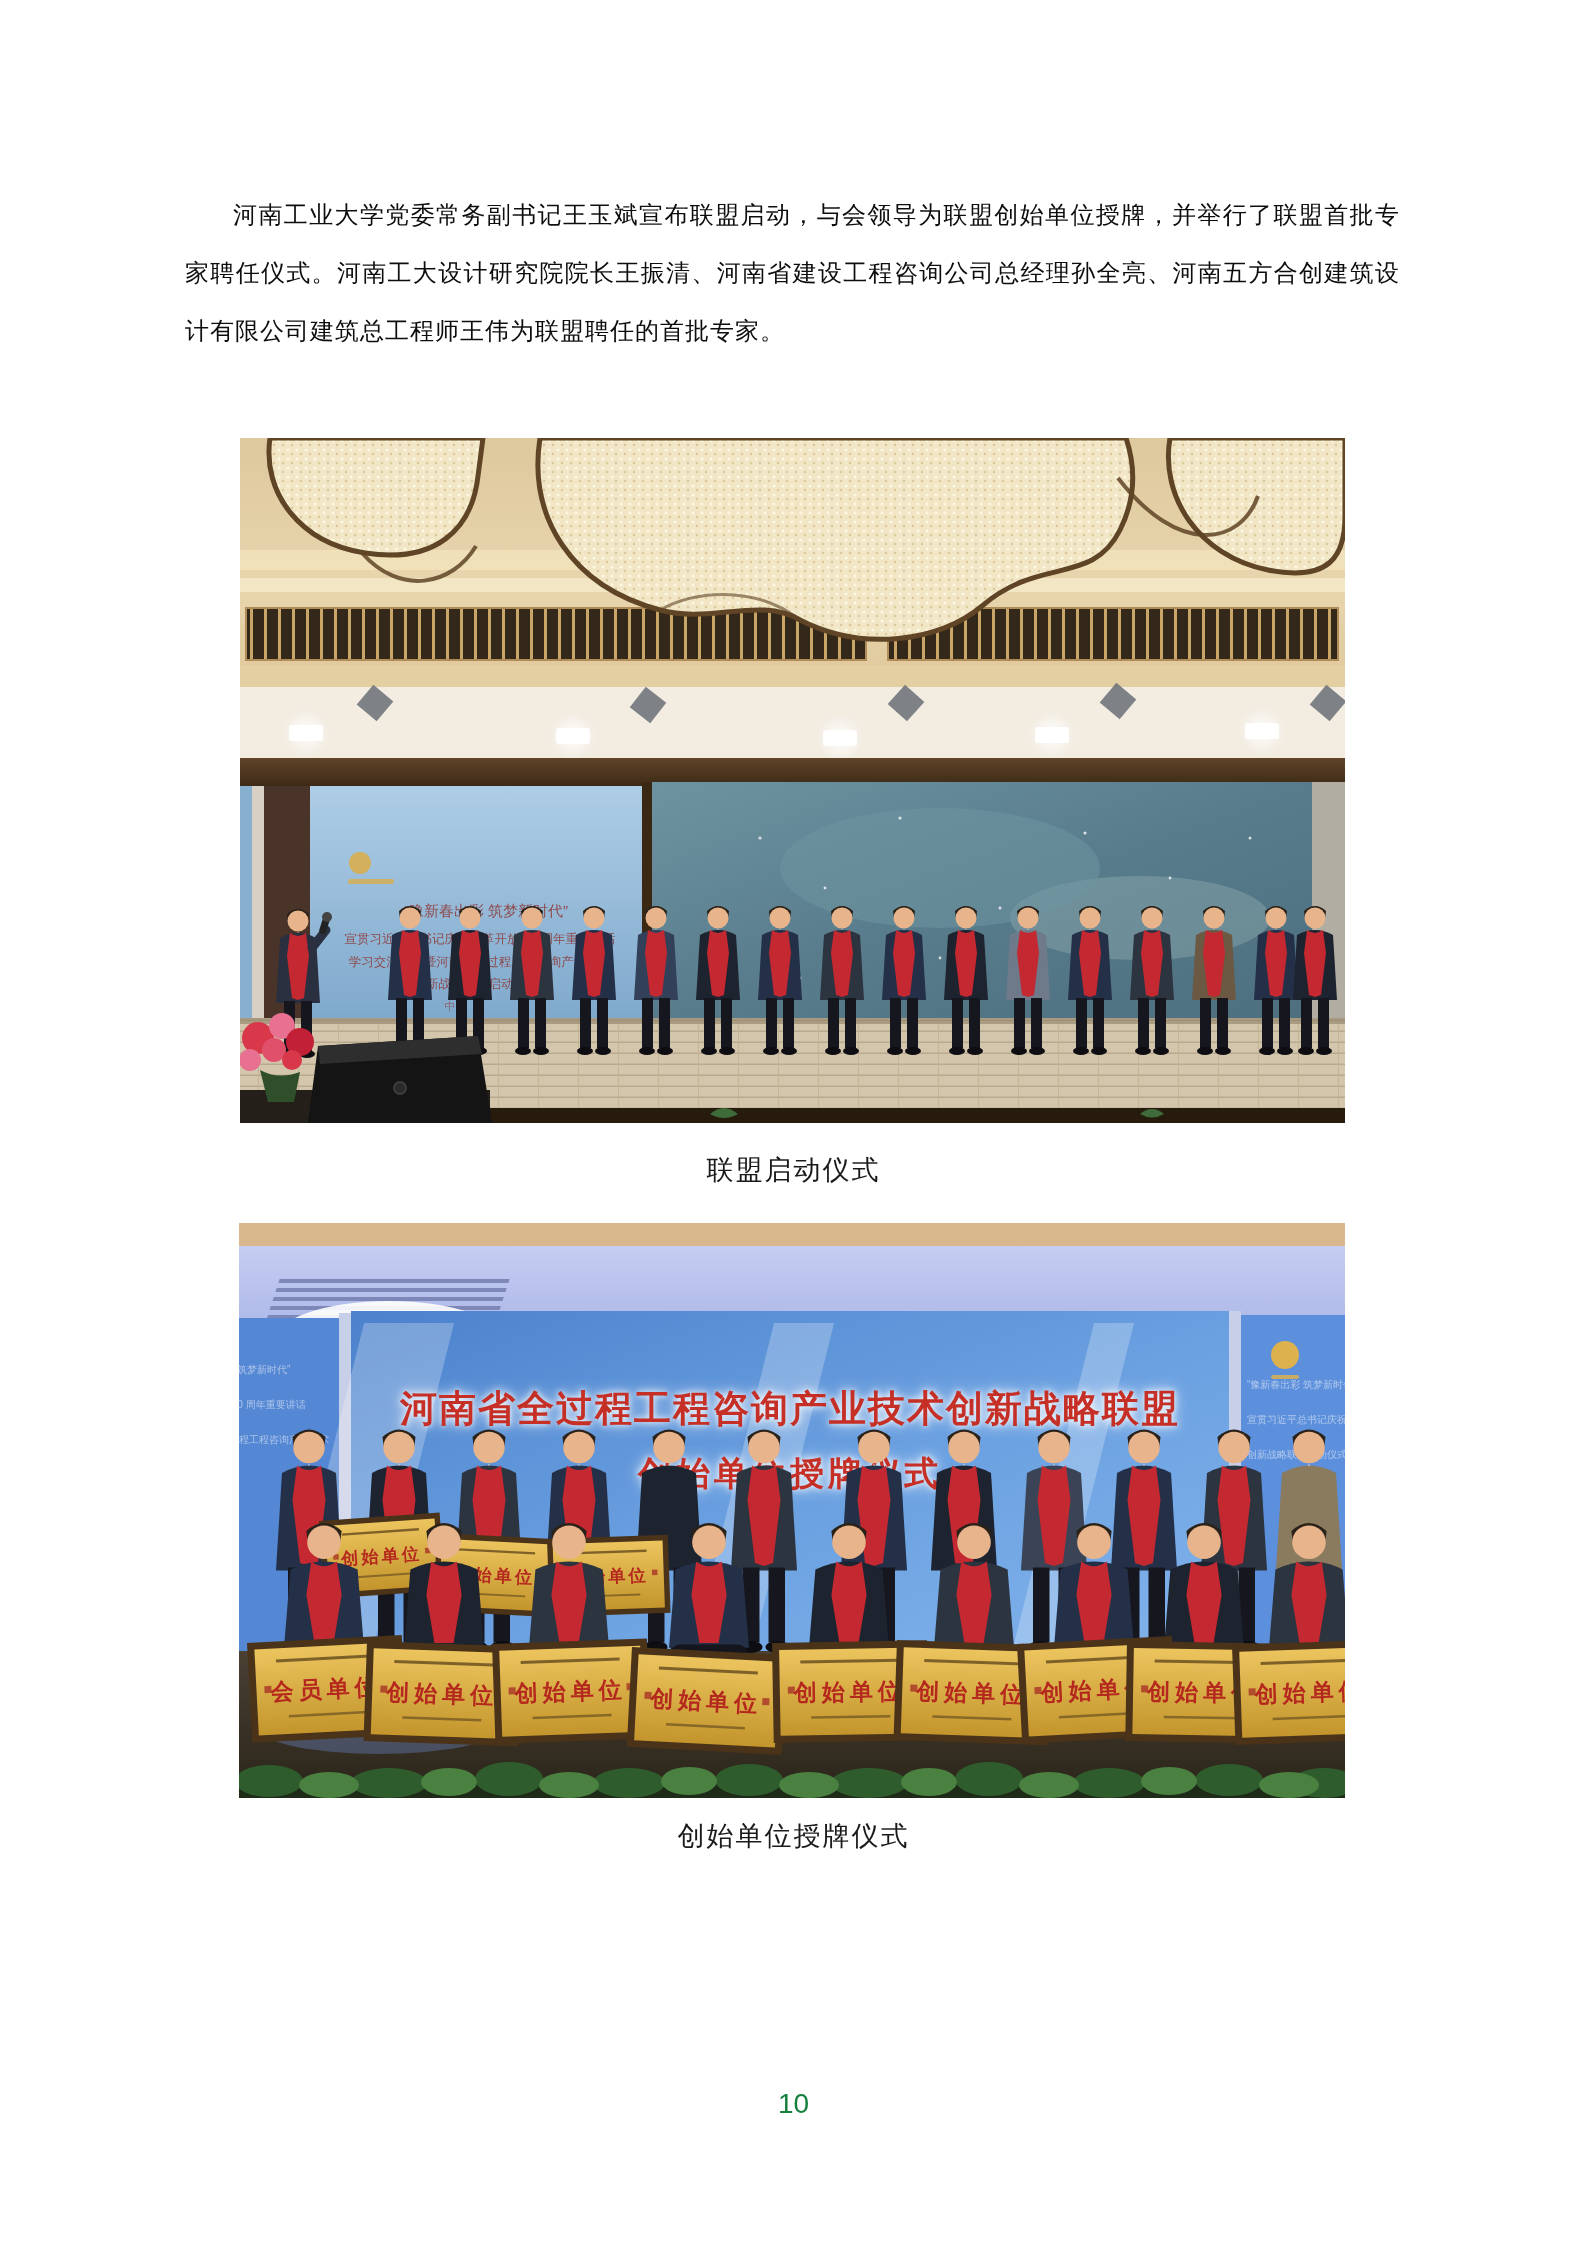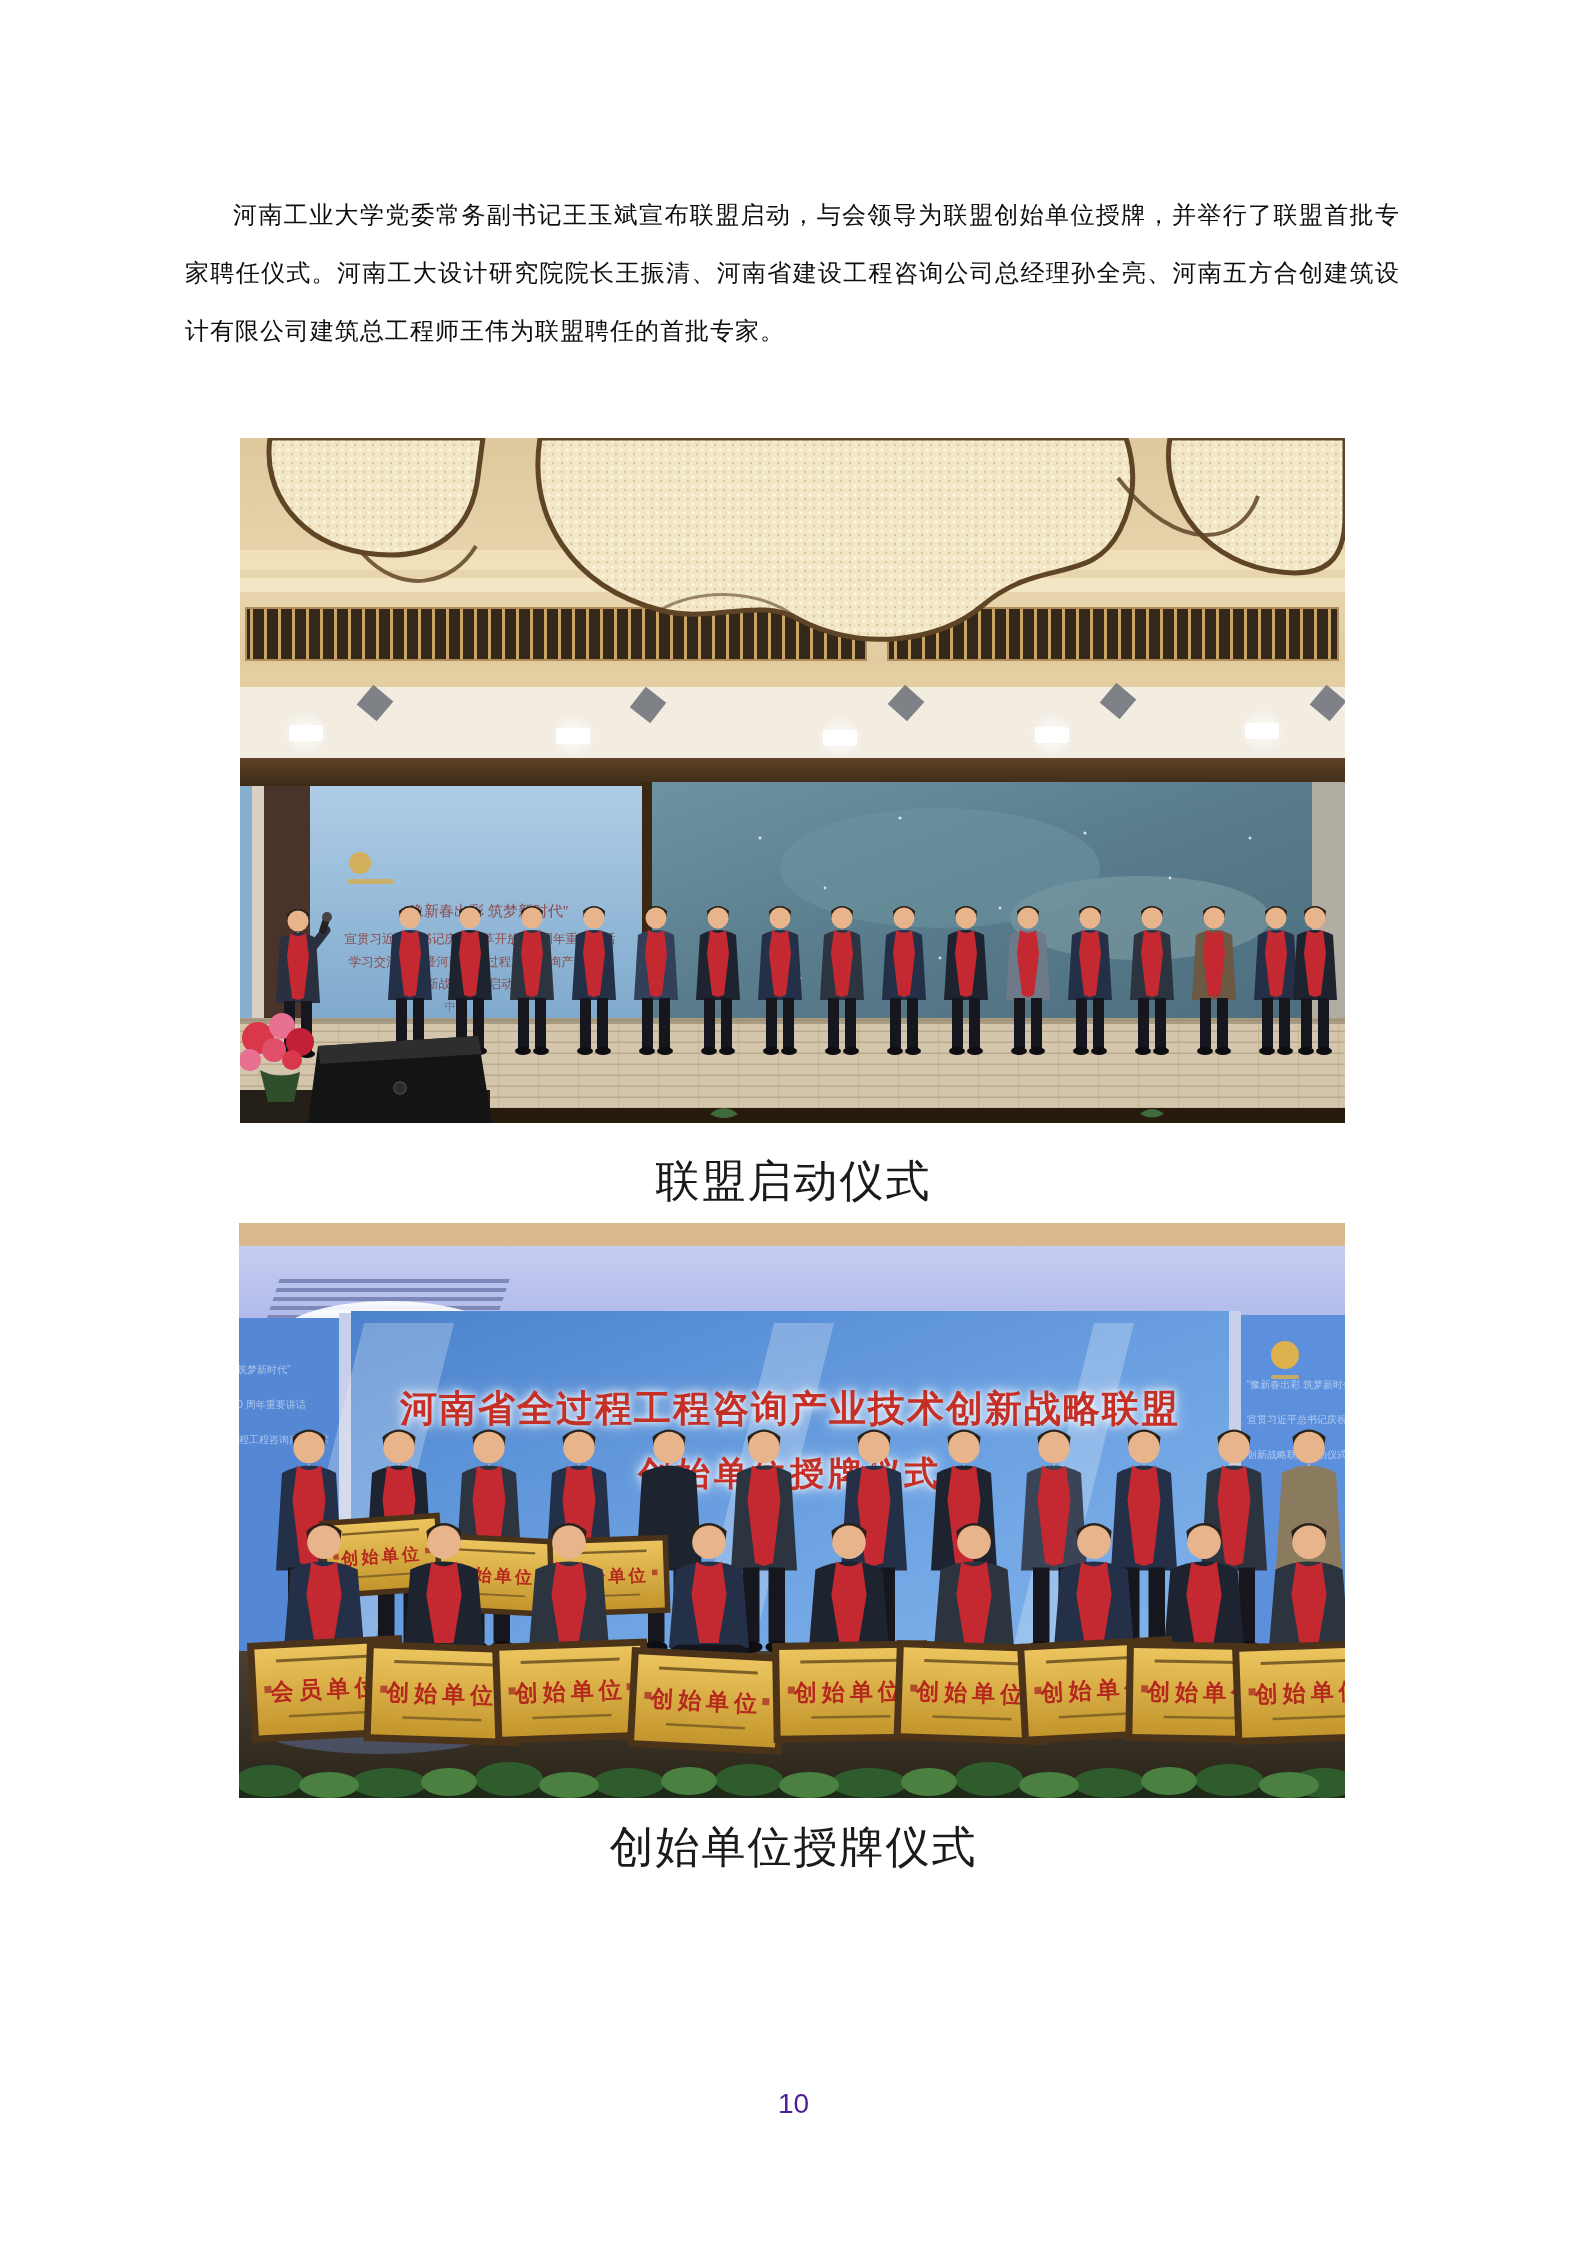--- a/index.html
+++ b/index.html
@@ -3,26 +3,26 @@
 <meta charset="utf-8">
 <style>
   html,body{margin:0;padding:0;background:#ffffff;}
   .page{position:relative;width:1587px;height:2245px;background:#ffffff;overflow:hidden;
         font-family:"Liberation Serif","DejaVu Serif",serif;color:#111;}
   .para{position:absolute;left:185px;top:186px;width:1215px;
         font-size:24px;line-height:58px;text-align:justify;text-indent:2em;
         letter-spacing:1px;color:#0d0d0d;}
   .caption{position:absolute;left:0;width:1587px;text-align:center;
         font-family:"Liberation Sans","DejaVu Sans",sans-serif;
-        font-size:44px;color:#1a1a1a;letter-spacing:2px;}
+        font-size:27px;color:#1a1a1a;letter-spacing:2px;}
   .cap1{top:1152px;}
   .cap2{top:1818px;}
   .pagenum{position:absolute;left:0;top:2088px;width:1587px;text-align:center;
         font-family:"Liberation Sans","DejaVu Sans",sans-serif;
-        font-size:28px;color:#4c1d95;}
+        font-size:28px;color:#15803d;}
   .photo{position:absolute;overflow:hidden;}
   .photo1{left:240px;top:438px;width:1105px;height:685px;}
   .photo2{left:239px;top:1223px;width:1106px;height:575px;}
   svg{display:block;}
   .glow{filter:drop-shadow(0 0 3px rgba(255,255,255,.95)) drop-shadow(0 0 7px rgba(255,255,255,.65));}
   .scrtext{font-family:"Liberation Sans","DejaVu Sans",sans-serif;}
 </style>
 </head>
 <body>
 

